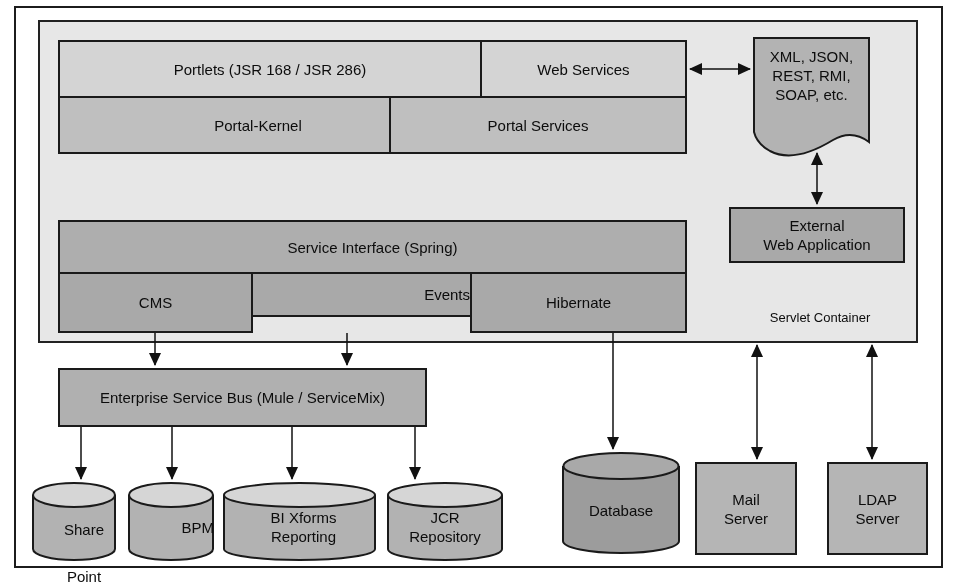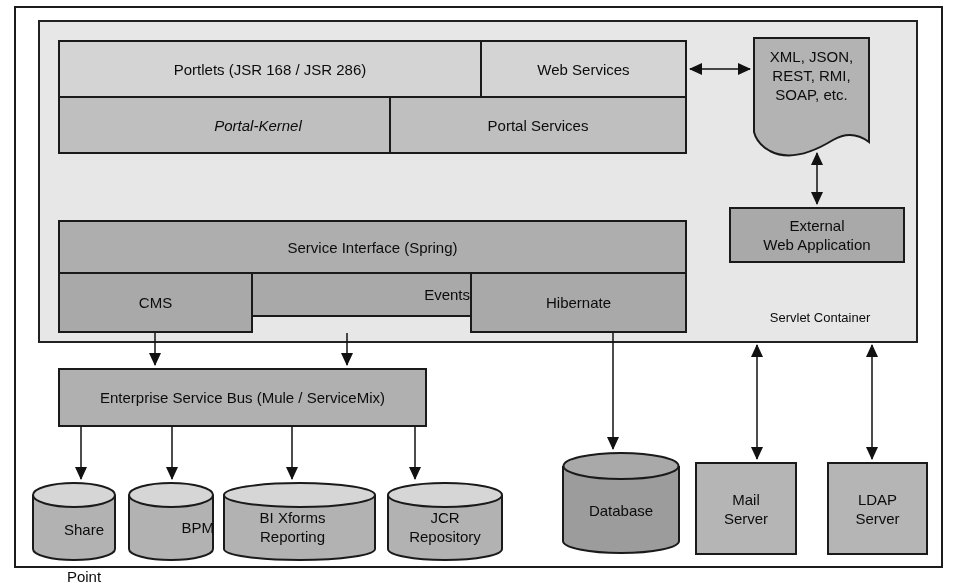--- a/index.html
+++ b/index.html
@@ -60,21 +60,21 @@
   <div class="servlet-container"></div>
   <div class="container-label">Servlet Container</div>
 
   <div class="box layer-light" style="left:58px;top:40px;width:424px;height:58px;">
     <span>Portlets (JSR 168 / JSR 286)</span>
   </div>
   <div class="box layer-light" style="left:480px;top:40px;width:207px;height:58px;">
     <span>Web Services</span>
   </div>
 
-  <div class="box layer-mid" style="left:58px;top:96px;width:400px;height:58px;font-style:italic;">
+  <div class="box layer-mid" style="left:58px;top:96px;width:400px;height:58px;">
     <span>Portal-Kernel</span>
   </div>
   <div class="box layer-mid" style="left:389px;top:96px;width:298px;height:58px;">
     <span>Portal Services</span>
   </div>
 
 
   <div class="box layer-dark2" style="left:58px;top:220px;width:629px;height:54px;">
     <span>Service Interface (Spring)</span>
   </div>
@@ -121,21 +121,21 @@
     <ellipse cx="43" cy="13" rx="42" ry="12" stroke="#1a1a1a" stroke-width="2" fill="#d6d6d6"></ellipse>
   </svg>
   <div class="cyl-label" style="left:128px;top:502px;width:86px;height:50px;align-items:flex-end;">
     <span>BPM</span>
   </div>
 
   <svg class="shape" style="left:223px;top:482px;" width="153" height="82" viewBox="0 0 153 82">
     <path d="M1,13 L1,67 A75.5,11 0 0 0 152,67 L152,13" stroke="#1a1a1a" stroke-width="2" fill="#b2b2b2"></path>
     <ellipse cx="76.5" cy="13" rx="75.5" ry="12" stroke="#1a1a1a" stroke-width="2" fill="#d6d6d6"></ellipse>
   </svg>
-  <div class="cyl-label" style="left:216px;top:502px;width:153px;height:50px;text-align:right;">
+  <div class="cyl-label" style="left:227px;top:502px;width:153px;height:50px;text-align:right;">
     <span>BI Xforms</span>
     <span>Reporting</span>
   </div>
 
   <svg class="shape" style="left:387px;top:482px;" width="116" height="82" viewBox="0 0 116 82">
     <path d="M1,13 L1,67 A57,11 0 0 0 115,67 L115,13" stroke="#1a1a1a" stroke-width="2" fill="#b2b2b2"></path>
     <ellipse cx="58" cy="13" rx="57" ry="12" stroke="#1a1a1a" stroke-width="2" fill="#d6d6d6"></ellipse>
   </svg>
   <div class="cyl-label" style="left:387px;top:502px;width:116px;height:50px;">
     <span>JCR</span>

